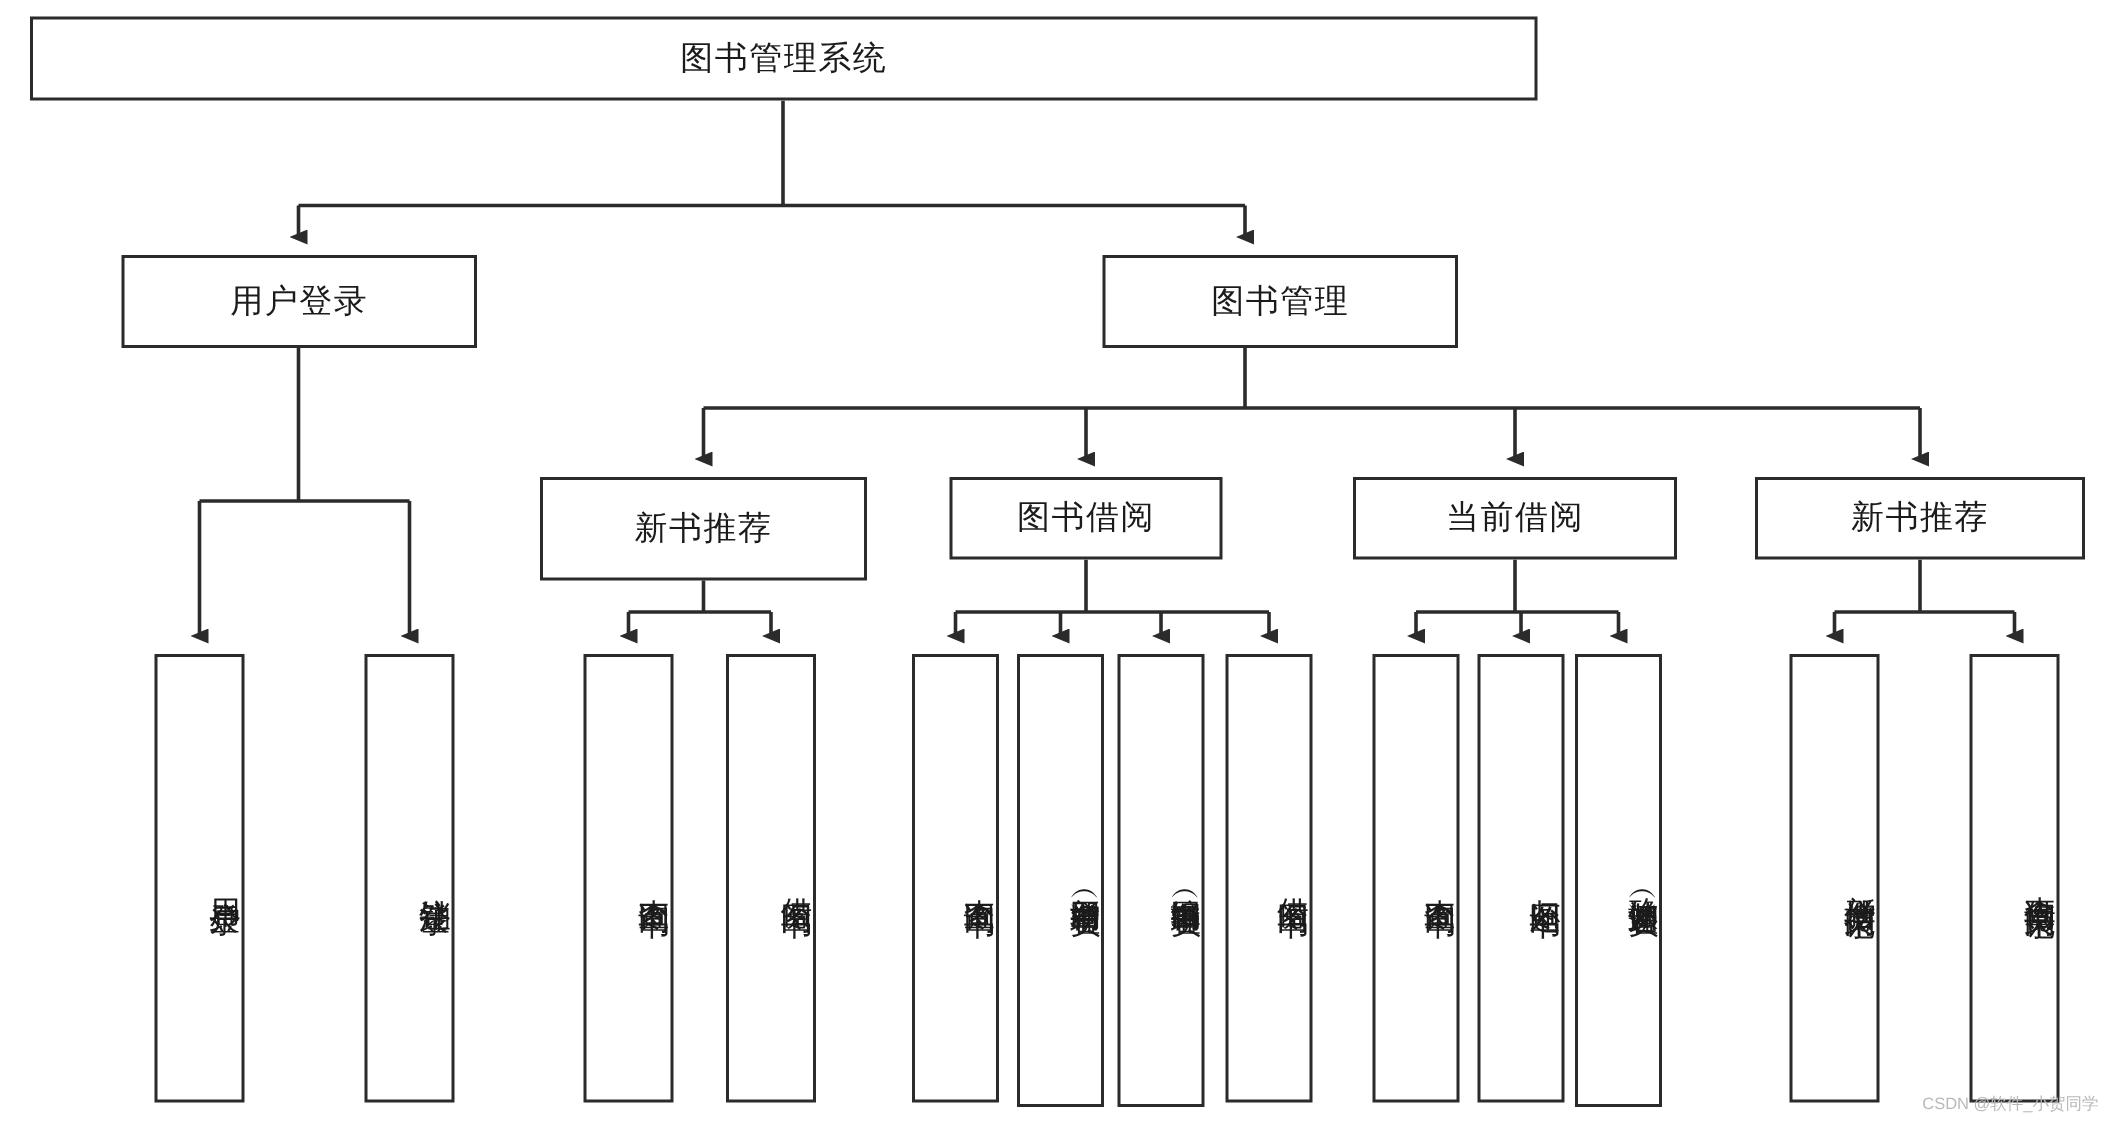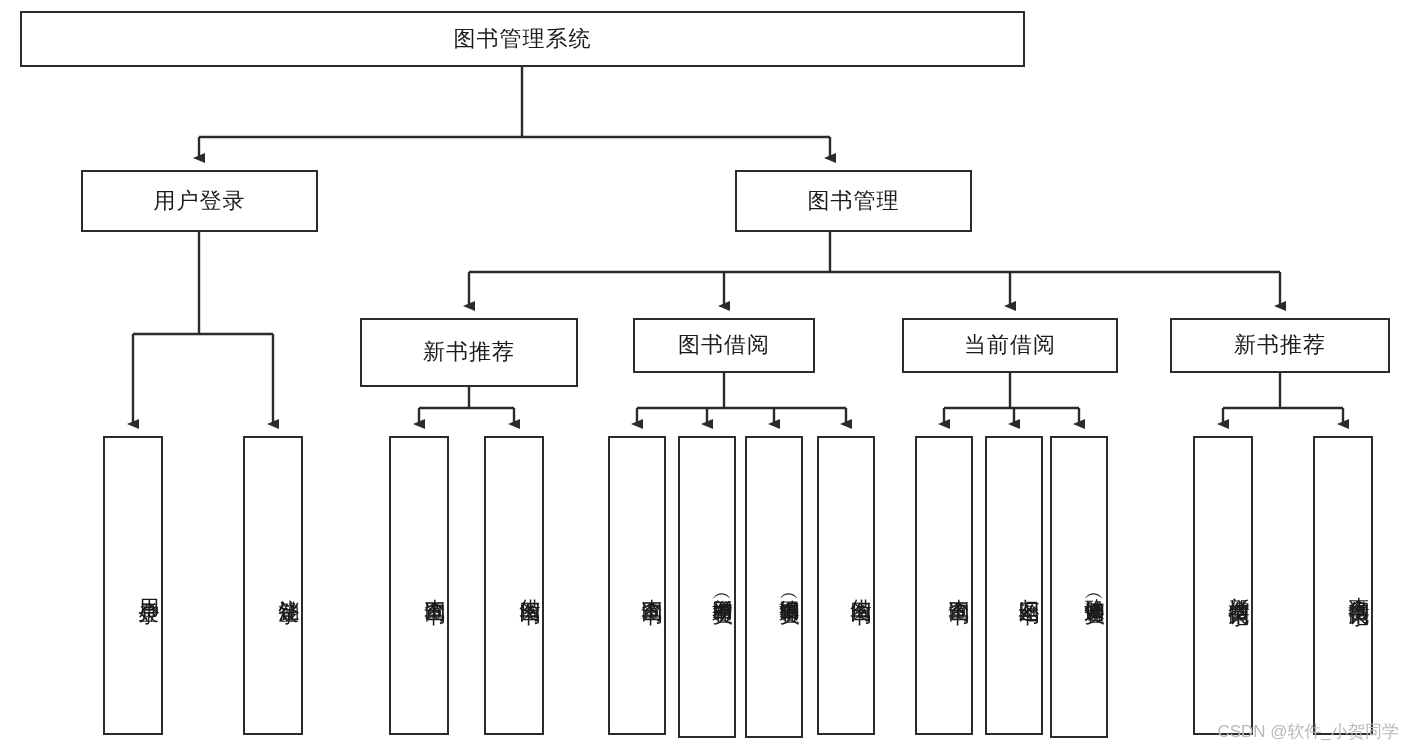--- a/index.html
+++ b/index.html
@@ -54,21 +54,21 @@
     justify-content: center;
   }
   .node.v.tall {
     font-size: 20px;
     letter-spacing: 1px;
   }
   .watermark {
     position: absolute;
     right: 6px;
     bottom: 4px;
-    font-size: 17px;
+    font-size: 11px;
     color: #b9b9b9;
     white-space: nowrap;
     z-index: 3;
     font-family: "Liberation Sans", "DejaVu Sans", sans-serif;
   }
 </style>
 </head>
 <body>
 
 <div id="canvas">

